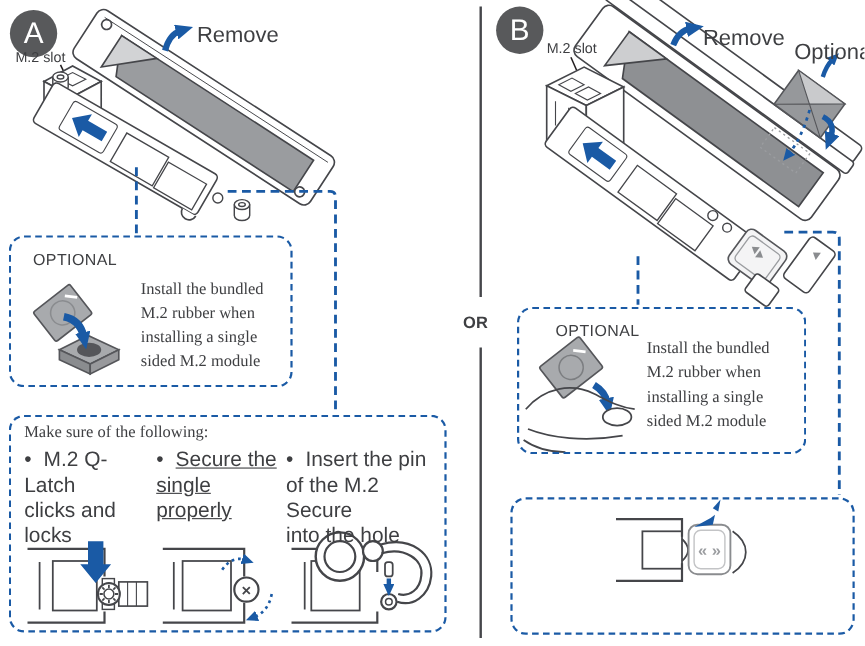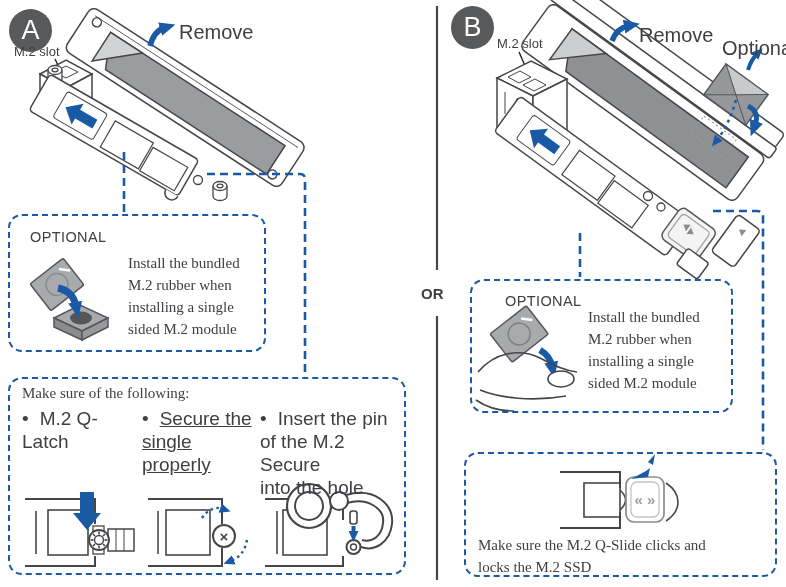--- a/index.html
+++ b/index.html
@@ -259,20 +259,21 @@
     <div>Install the bundled</div>
     <div>M.2 rubber when</div>
     <div>installing a single</div>
     <div>sided M.2 module</div>
   </div>
 
   <div class="dashed-box" style="left:8px;top:377px;width:398px;height:198px;"></div>
   <div class="chk-title" style="left:22px;top:385px;font-family:Liberation Serif, serif;">Make sure of the following:</div>
   <div class="bullet-col" style="left:22px;top:407px;width:118px;">
     <div><span class="bullet-glyph">•</span><span>M.2 Q-Latch</span></div>
+    <div>clicks and locks</div>
   </div>
   <div class="bullet-col" style="left:142px;top:407px;width:114px;text-decoration:underline;">
     <div><span class="bullet-glyph">•</span><span>Secure the</span></div>
     <div>single properly</div>
   </div>
   <div class="bullet-col" style="left:260px;top:407px;width:138px;">
     <div><span class="bullet-glyph">•</span><span>Insert the pin</span></div>
     <div>of the M.2 Secure</div>
     <div>into the hole</div>
   </div>
@@ -289,18 +290,14 @@
   <div class="dashed-box" style="left:470px;top:279px;width:263px;height:134px;"></div>
   <div class="opt-title" style="left:505px;top:293px;">OPTIONAL</div>
   <div class="body-lines" style="left:588px;top:306px;width:136px;">
     <div>Install the bundled</div>
     <div>M.2 rubber when</div>
     <div>installing a single</div>
     <div>sided M.2 module</div>
   </div>
 
   <div class="dashed-box" style="left:464px;top:452px;width:313px;height:125px;"></div>
-  <div class="body-lines" style="left:478px;top:534px;width:290px;">
-    <div>Make sure the M.2 Q-Slide clicks and</div>
-    <div>locks the M.2 SSD</div>
-  </div>
 
 </div>
 
 </body></html>

